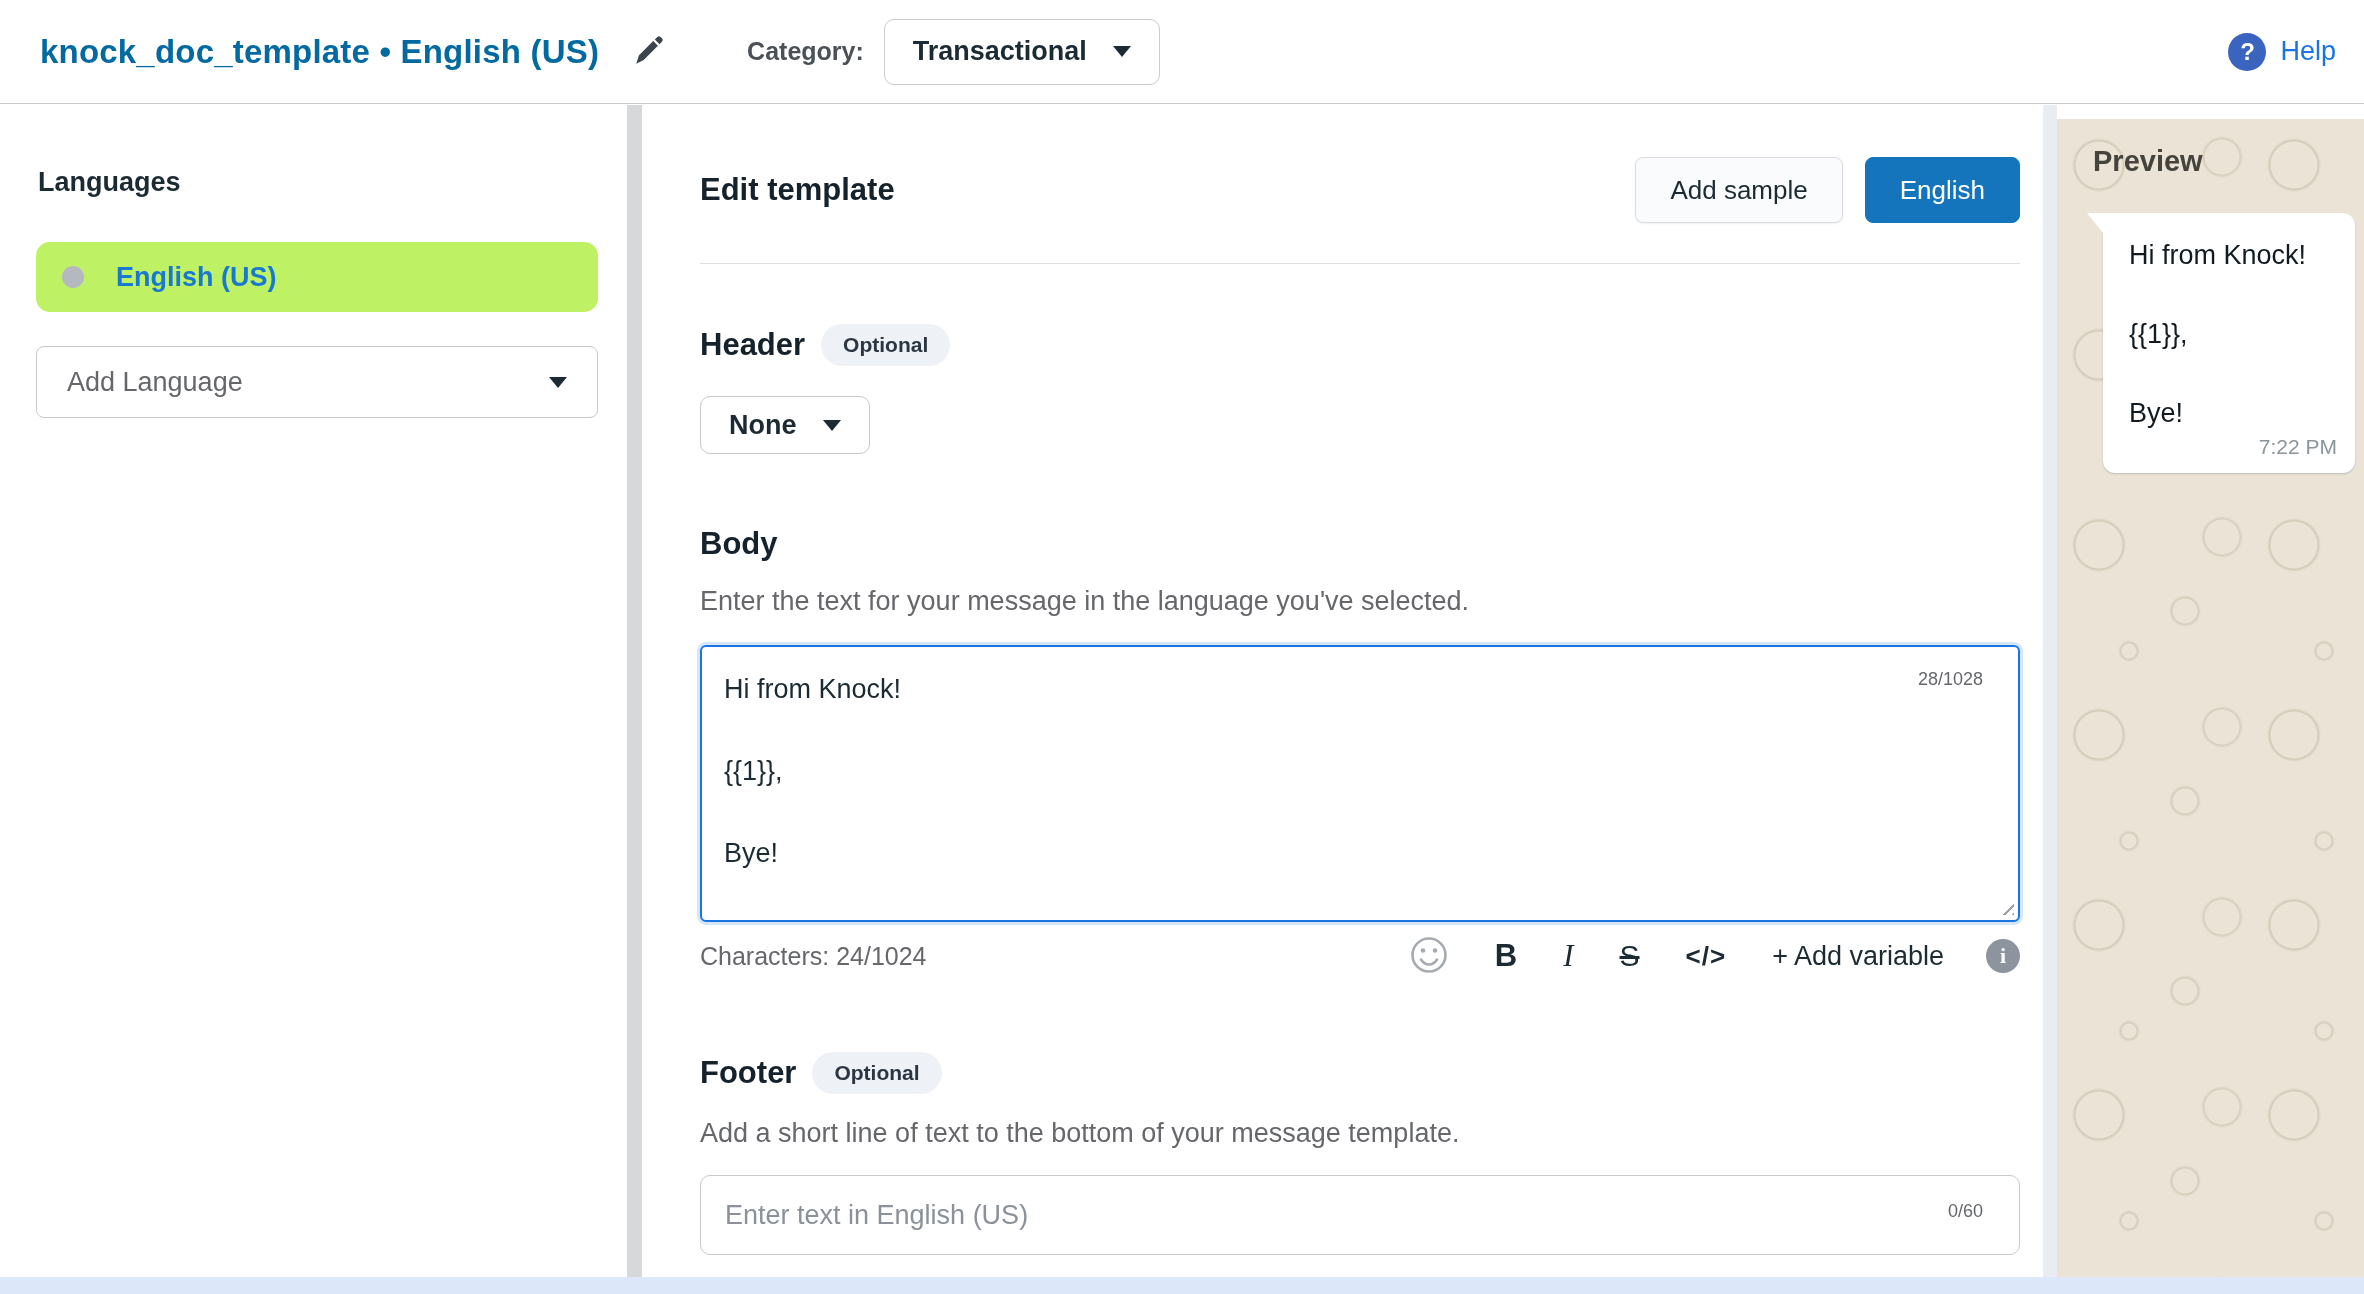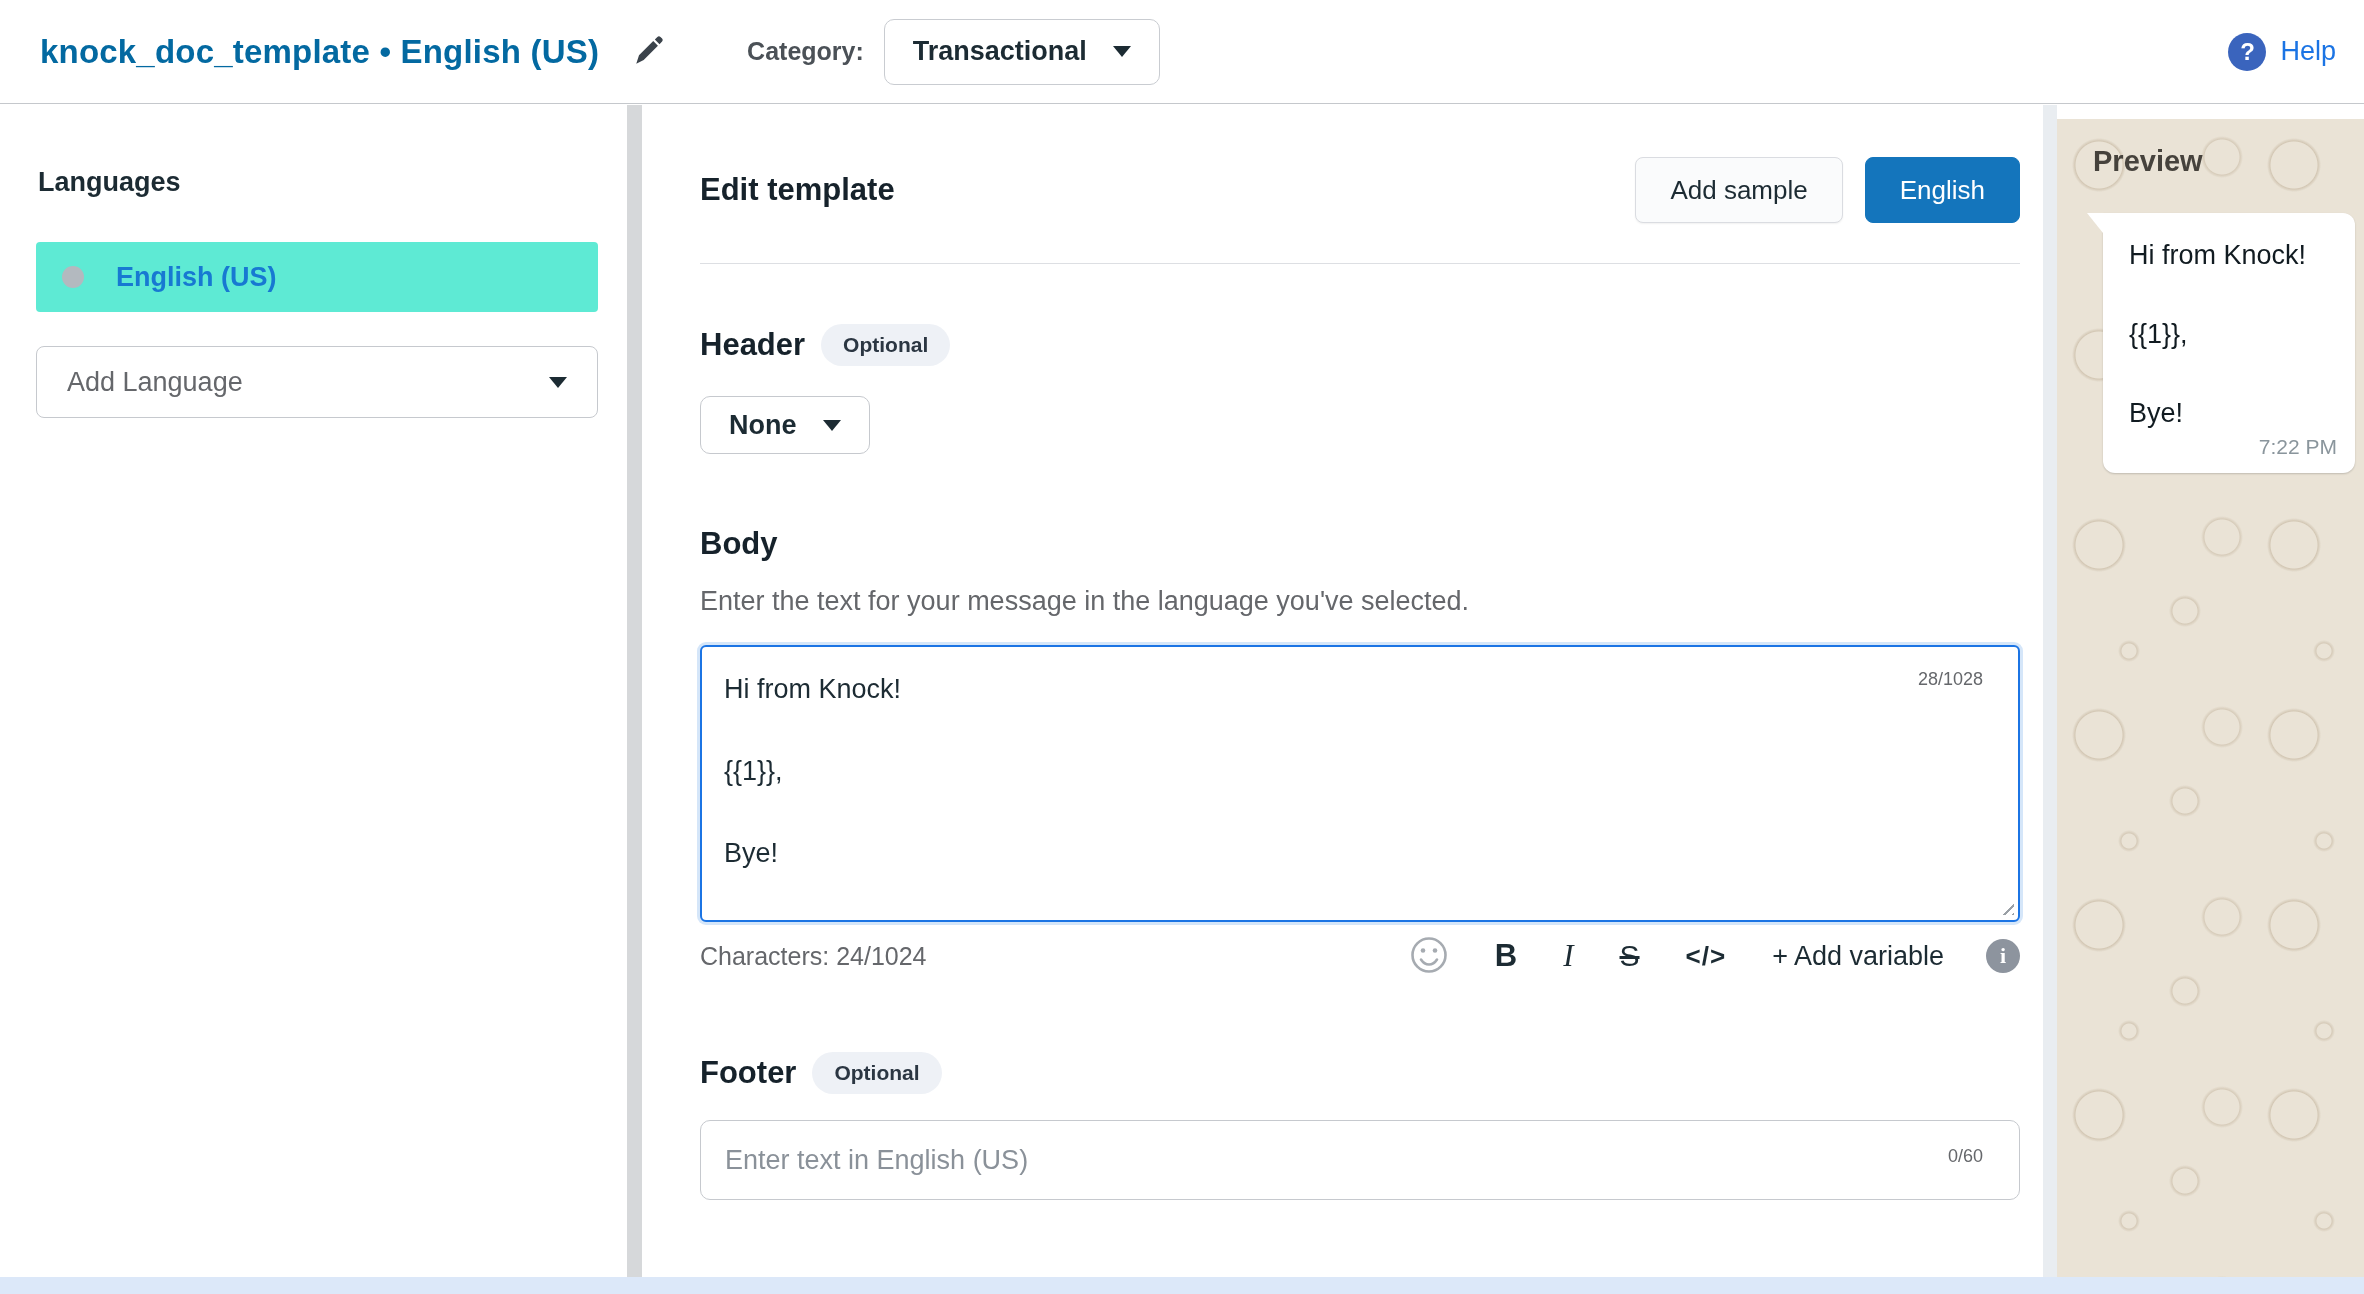--- a/index.html
+++ b/index.html
@@ -25,21 +25,21 @@
   }
   .caret { width:0; height:0; border-left:9px solid transparent; border-right:9px solid transparent; border-top:11px solid #1c2b33; }
   .help-wrap { margin-left:auto; display:flex; align-items:center; gap:14px; cursor:pointer; }
   .help-circle { width:38px; height:38px; border-radius:50%; background:#3a64bd; color:#fff; font-size:24px; font-weight:bold; display:flex; align-items:center; justify-content:center; }
   .help-text { font-size:27px; color:#1b74e4; }
 
   
   .sidebar { position:absolute; left:0; top:105px; width:627px; height:1172px; background:#fff; }
   .sidebar h2 { margin:62px 0 0 38px; font-size:27px; font-weight:bold; color:#1c2b33; }
   .lang-item {
-    margin:44px 29px 0 36px; height:70px; border-radius:4px; background:#5eead4;
+    margin:44px 29px 0 36px; height:70px; border-radius:14px; background:#bef264;
     display:flex; align-items:center; padding-left:26px; cursor:pointer;
   }
   .lang-dot { width:22px; height:22px; border-radius:50%; background:#b3b9bf; margin-right:32px; }
   .lang-label { font-size:27px; font-weight:bold; color:#1779d2; }
   .lang-select {
     margin:34px 29px 0 36px; height:72px; border:1px solid #c6c9ce; border-radius:8px; background:#fff;
     display:flex; align-items:center; padding:0 30px; cursor:pointer;
   }
   .lang-select-text { font-size:27px; color:#65676b; }
   .lang-select .caret { margin-left:auto; }
@@ -215,20 +215,21 @@
         <button class="add-var">+ Add variable</button>
       </div>
       <span class="info-circle">i</span>
     </div>
 
     
     <div class="section-title-row mt-footer">
       <h2>Footer</h2>
       <span class="badge">Optional</span>
     </div>
+    <p class="section-desc">Add a short line of text to the bottom of your message template.</p>
     <div class="footer-input-wrap">
       <input class="footer-input" type="text" placeholder="Enter text in English (US)" style="">
       <span class="box-counter">0/60</span>
     </div>
   </main>
   <div class="v-scrollbar right"></div>
 
   <section class="preview-panel">
     <div class="preview-bg"></div>
     <h2 class="preview-title">Preview</h2>

